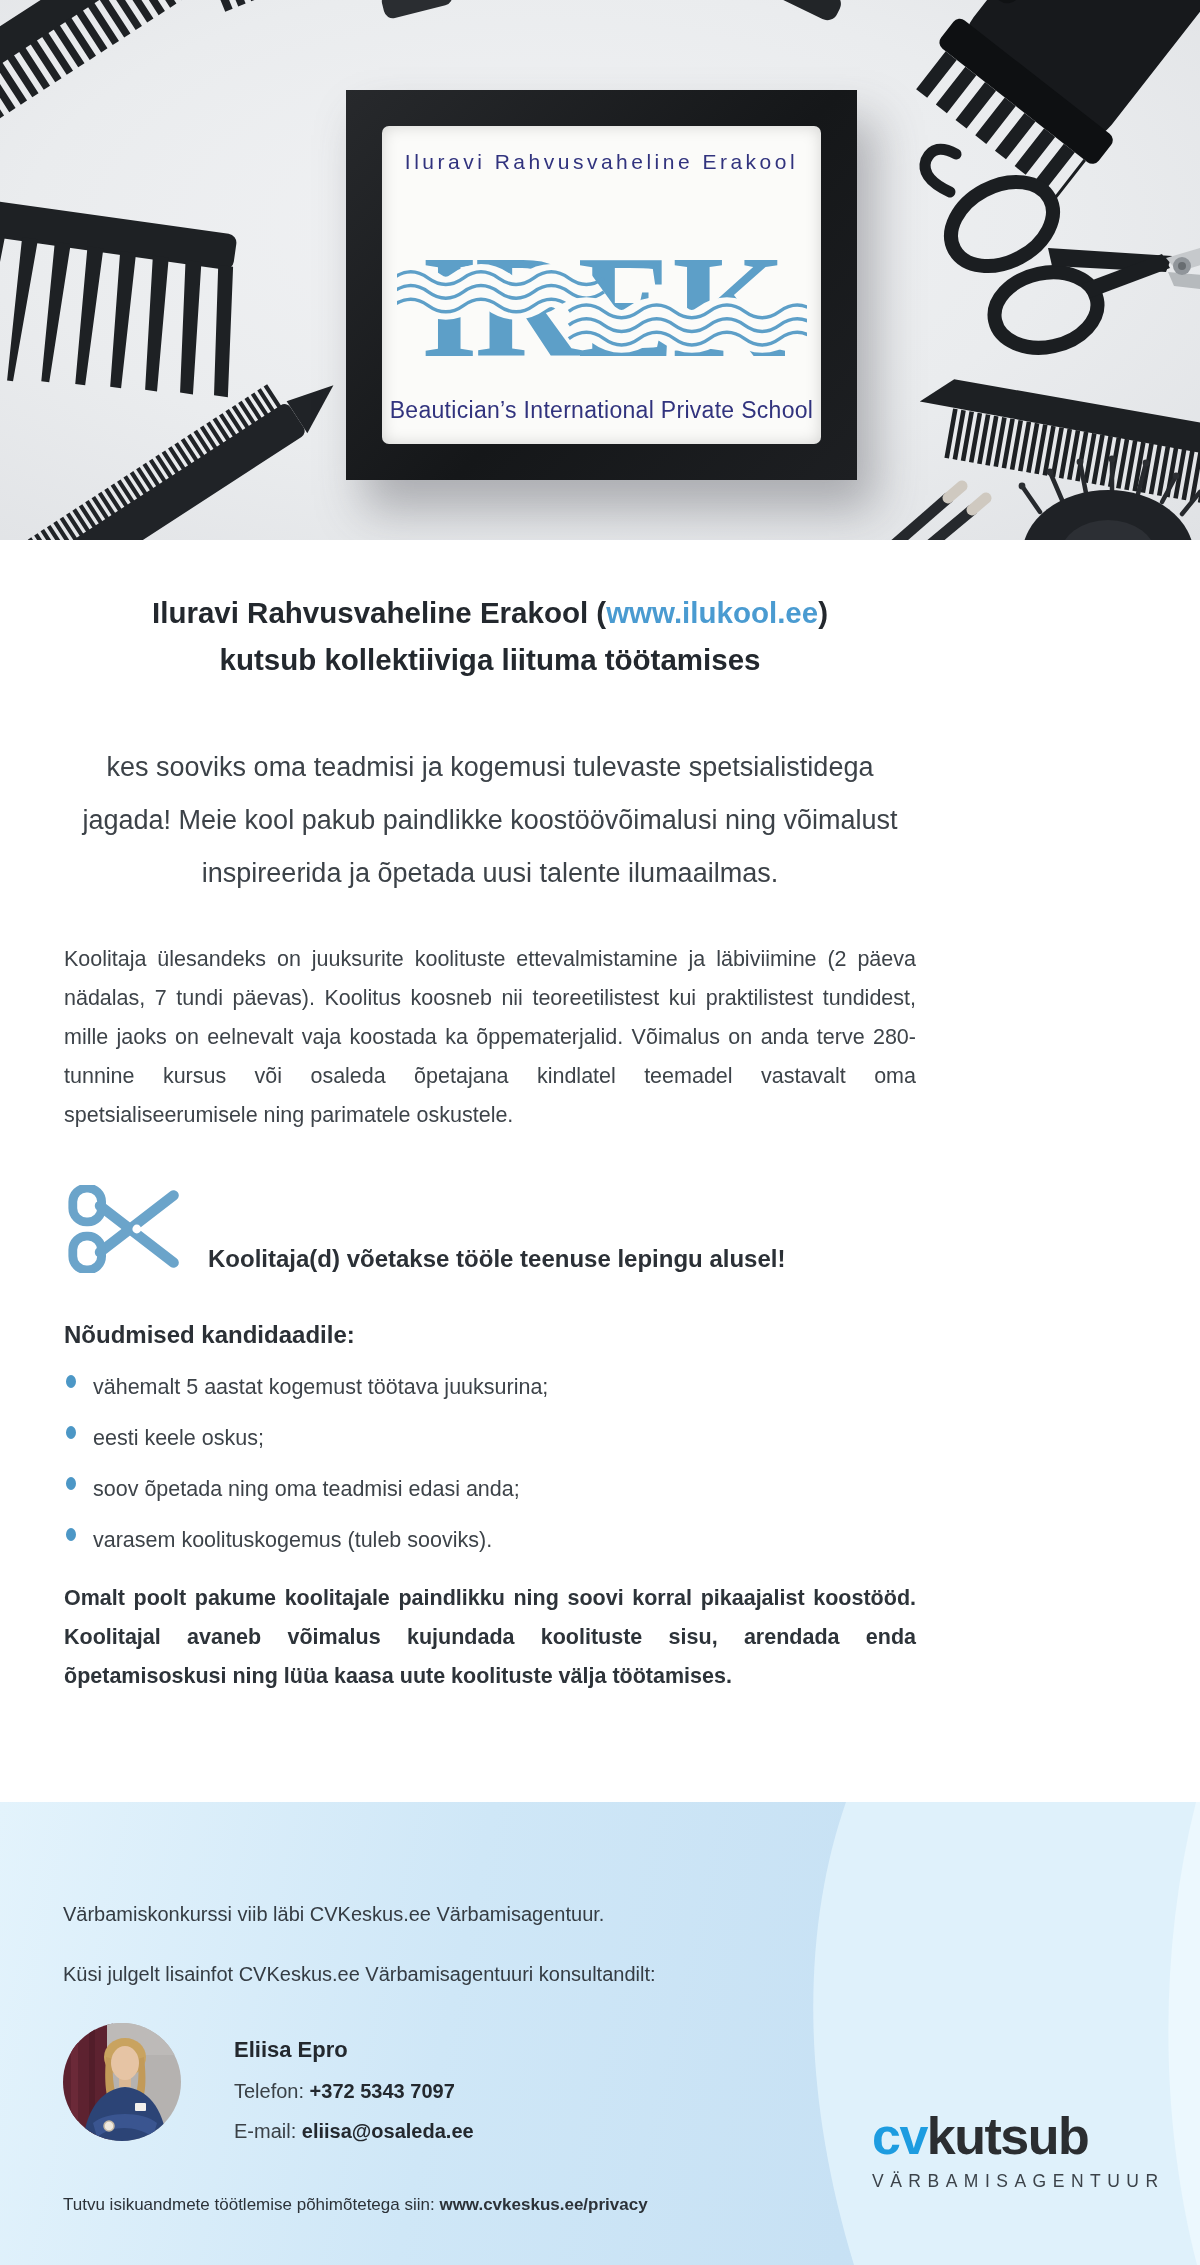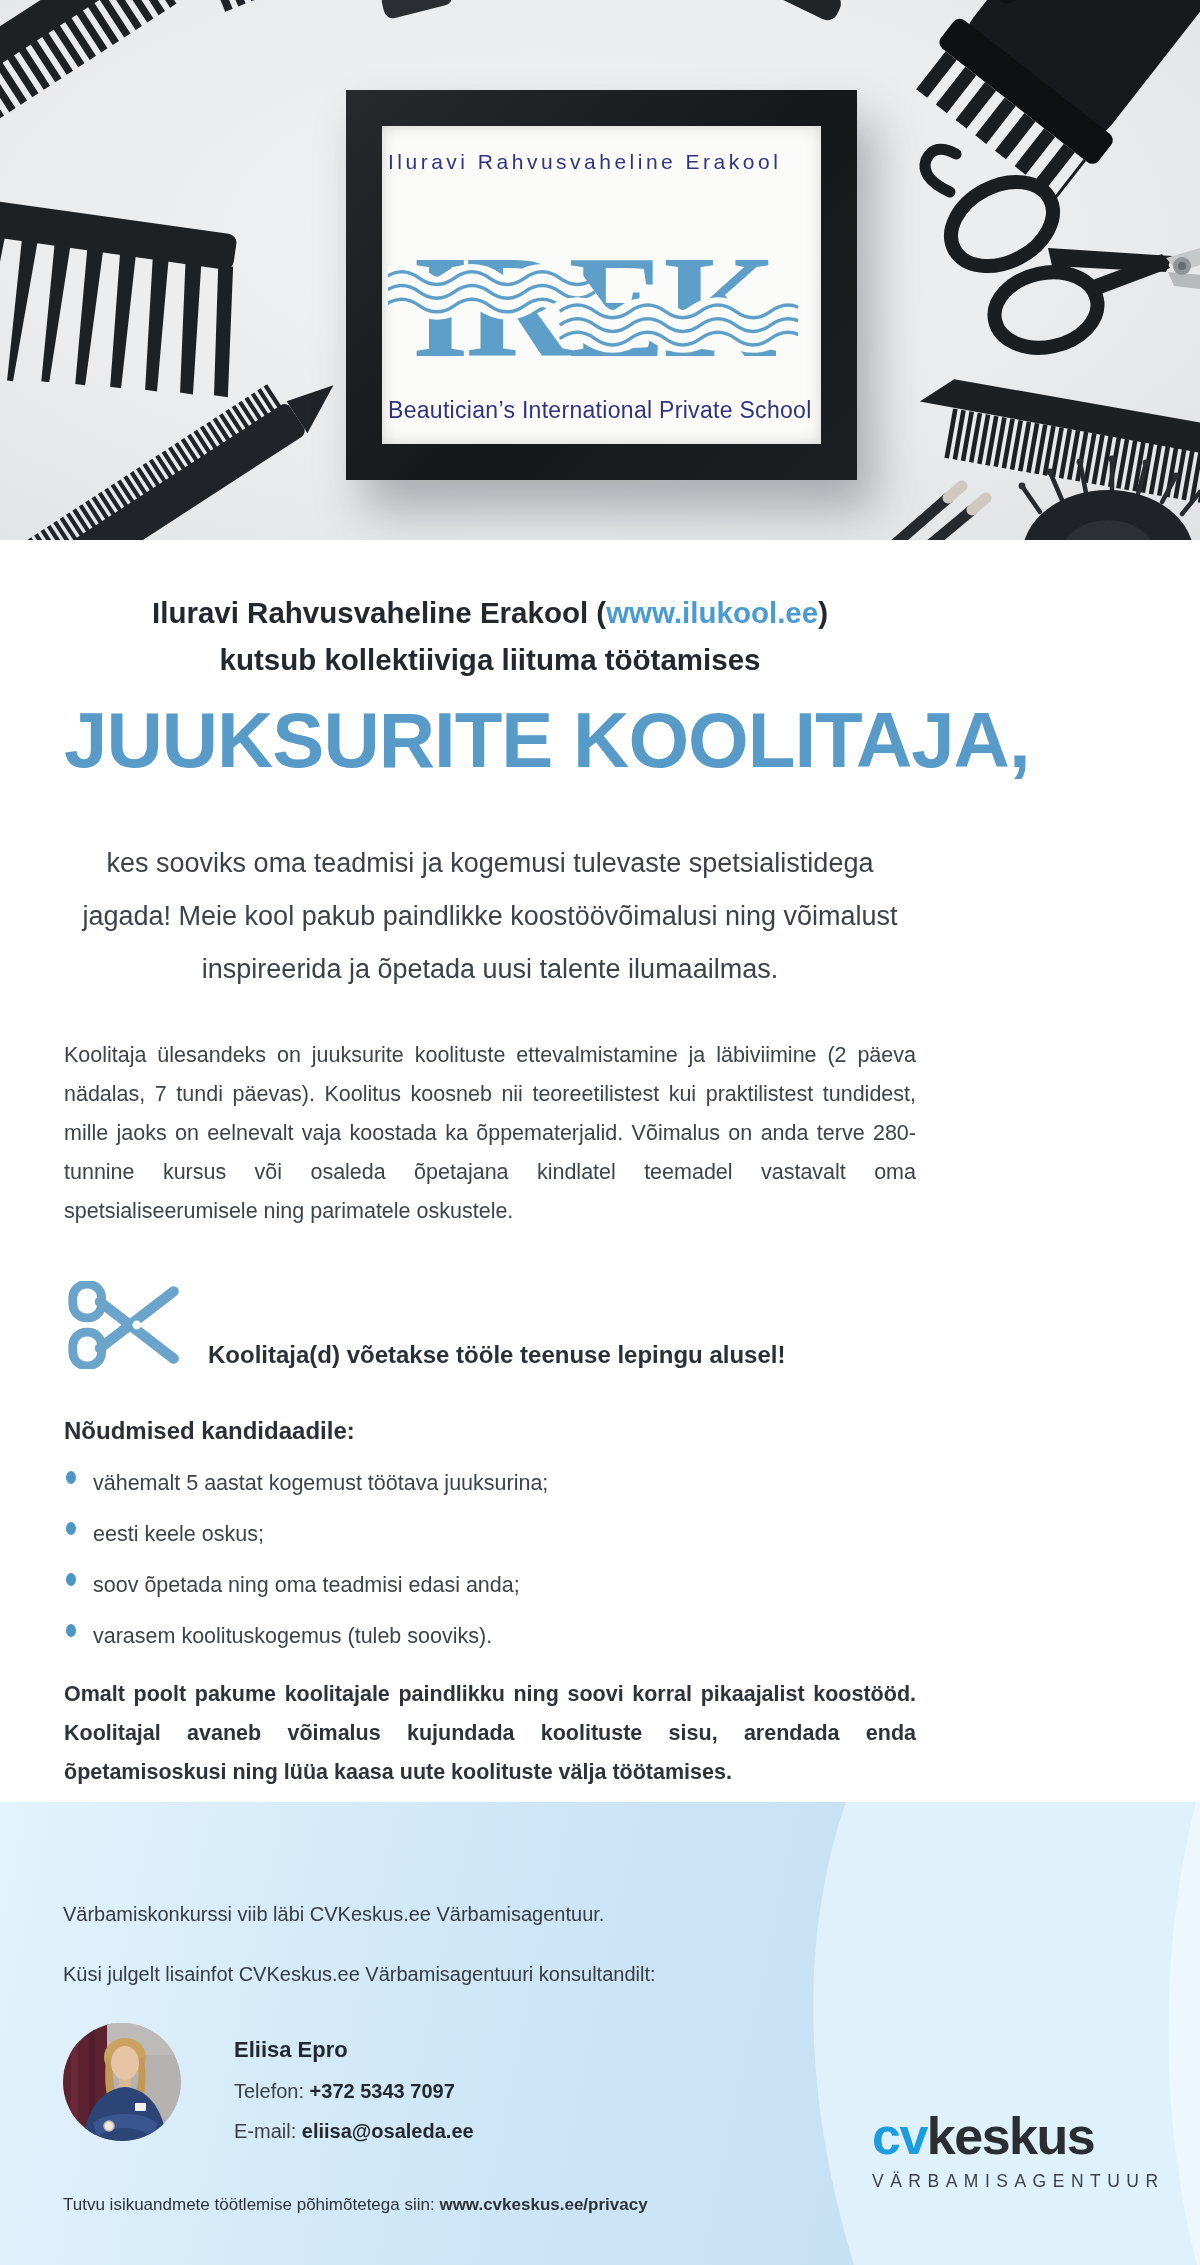--- a/index.html
+++ b/index.html
@@ -15,22 +15,22 @@
   }
   .tools{position:absolute;left:0;top:0;}
   .frame{
     position:absolute;left:346px;top:90px;width:511px;height:390px;
     background:linear-gradient(135deg,#27292c 0%,#151719 55%,#1d1f22 100%);
     box-shadow:18px 30px 44px rgba(70,72,78,.38);
   }
   .mat{
     position:absolute;left:36px;top:36px;right:36px;bottom:36px;
     background:#fbfbf9;box-shadow:inset 0 0 16px rgba(0,0,0,.16);
-    display:flex;flex-direction:column;align-items:flex-start;justify-content:space-between;
-    padding:24px 6px 20px;box-sizing:border-box;
+    display:flex;flex-direction:column;align-items:center;justify-content:space-between;
+    padding:24px 0 20px;box-sizing:border-box;border-radius:7px;
   }
   .school-name{font-size:21px;letter-spacing:3.5px;color:#31337e;white-space:nowrap;}
   .school-name-en{font-size:23px;letter-spacing:.3px;color:#31337e;white-space:nowrap;}
   
   .content{position:relative;width:972px;height:1262px;background:#fff;box-sizing:border-box;padding:0 56px 0 64px;}
   .headline{padding-top:49px;text-align:center;font-size:29.5px;font-weight:bold;color:#23282e;line-height:47px;}
   .headline .link{color:#4a9bd1;cursor:pointer;}
   .jobtitle{margin:18px 0 0;text-align:center;font-size:78px;line-height:78px;font-weight:bold;letter-spacing:-1px;color:#589bc8;white-space:nowrap;}
   .lead{margin:58px auto 0;max-width:1074px;text-align:center;font-size:27px;line-height:53px;color:#3c4248;}
   .bodytext{margin:40px 0 0;text-align:justify;font-size:21.5px;line-height:39px;color:#3d4349;}
@@ -170,21 +170,20 @@
     </div>
   </div>
 </div>
 
 <div class="content">
   <div class="headline">
     <div><span>Iluravi Rahvusvaheline Erakool (</span><span class="link">www.ilukool.ee</span><span>)</span></div>
     <div>kutsub kollektiiviga liituma töötamises</div>
   </div>
 
-  <h1 class="jobtitle">JUUKSURITE KOOLITAJA,</h1>
 
   <p class="lead">kes sooviks oma teadmisi ja kogemusi tulevaste spetsialistidega jagada! Meie kool pakub paindlikke koostöövõimalusi ning võimalust inspireerida ja õpetada uusi talente ilumaailmas.</p>
 
   <p class="bodytext">Koolitaja ülesandeks on juuksurite koolituste ettevalmistamine ja läbiviimine (2 päeva nädalas, 7 tundi päevas). Koolitus koosneb nii teoreetilistest kui praktilistest tundidest, mille jaoks on eelnevalt vaja koostada ka õppematerjalid. Võimalus on anda terve 280-tunnine kursus või osaleda õpetajana kindlatel teemadel vastavalt oma spetsialiseerumisele ning parimatele oskustele.</p>
 
   <div class="note-row">
     <svg width="112" height="88" viewBox="0 0 140 110">
       <path d="M40,26 L132,97" stroke="#6ba4ca" stroke-width="13" stroke-linecap="round"></path>
       <path d="M40,84 L132,13" stroke="#6ba4ca" stroke-width="13" stroke-linecap="round"></path>
       <rect x="6" y="4" width="36" height="42" rx="17" stroke="#6ba4ca" stroke-width="11" fill="none"></rect>
@@ -249,16 +248,16 @@
         <div class="cname">Eliisa Epro</div>
         <div class="cline"><span>Telefon: </span><b>+372 5343 7097</b></div>
         <div class="cline"><span>E-mail: </span><b>eliisa@osaleda.ee</b></div>
       </div>
     </div>
 
     <div class="privacy"><span>Tutvu isikuandmete töötlemise põhimõtetega siin: </span><b>www.cvkeskus.ee/privacy</b></div>
   </div>
 
   <div class="logo">
-    <div class="cv-word"><span class="cv">cv</span><span>keskus</span></div>
+    <div class="cv-word"><span class="cv">cv</span><span>kutsub</span></div>
     <div class="logo-tagline">VÄRBAMISAGENTUUR</div>
   </div>
 </div>
 
 </body></html>

